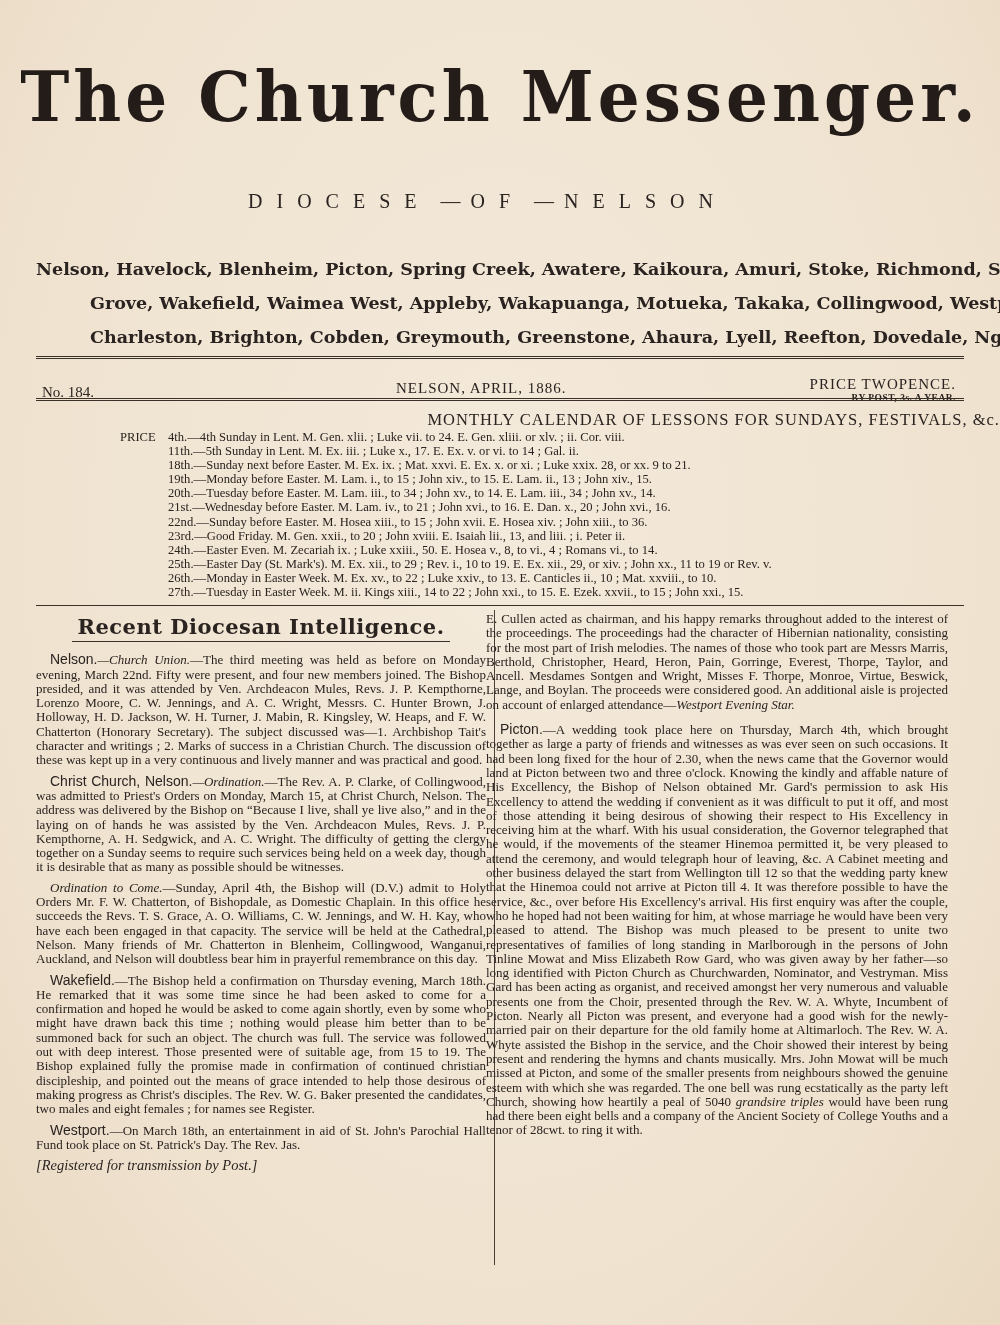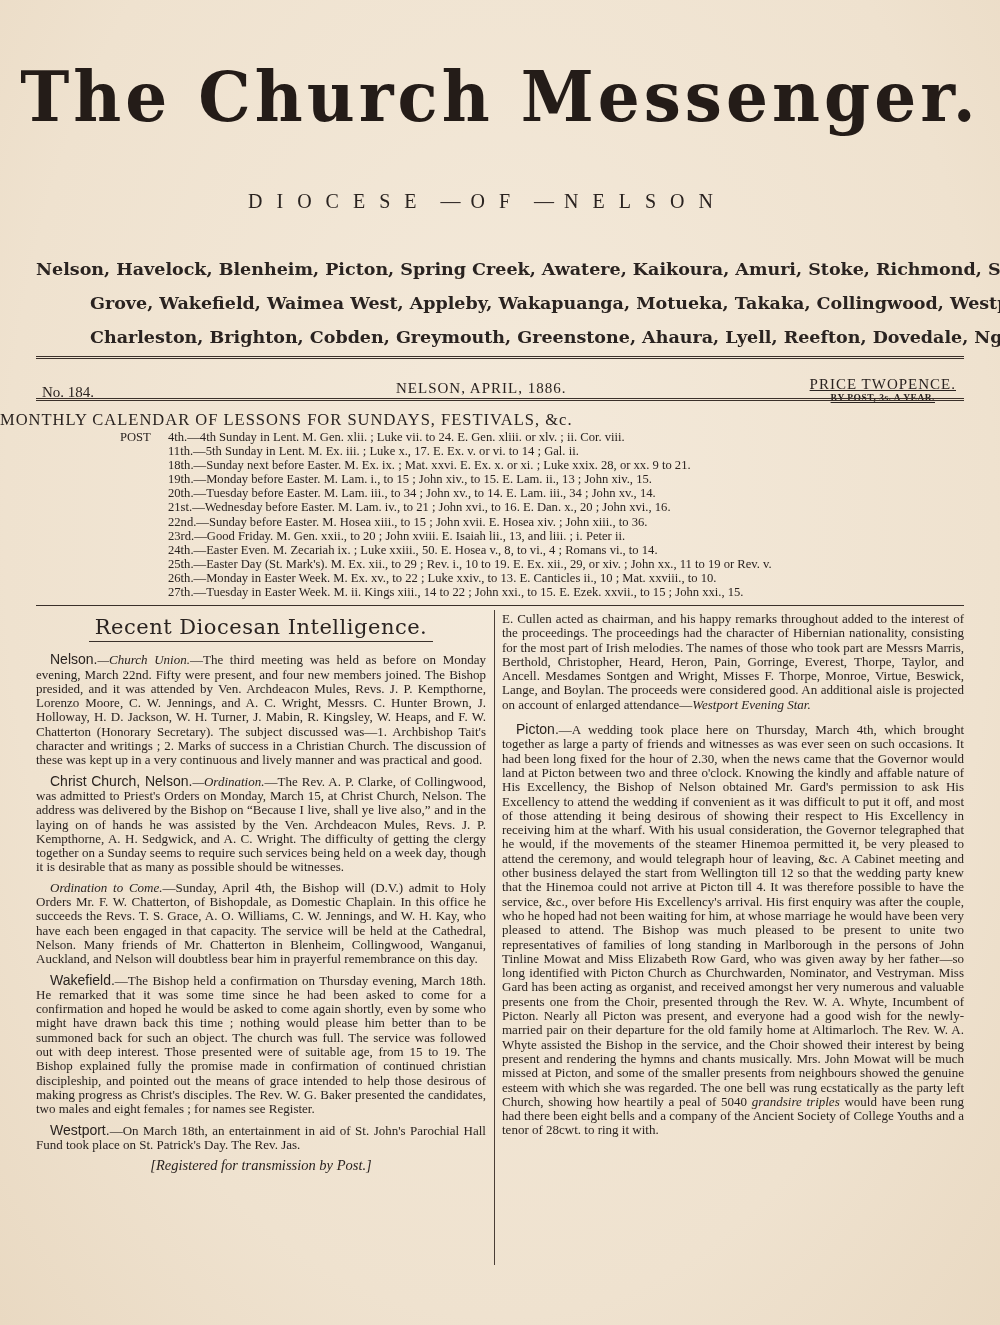--- a/index.html
+++ b/index.html
@@ -27,45 +27,45 @@
     position:absolute; top:252px; left:36px; width:930px;
     font-family:"DejaVu Serif", serif; font-weight:bold; font-size:17.5px;
     line-height:34px; color:#2a2320;
   }
   .parishes div { white-space:nowrap; }
   .rule { position:absolute; left:36px; width:928px; border-top:1px solid #3a302a; }
   .rule.double { border-top:3px double #3a302a; }
   .issue-row { position:absolute; top:380px; left:36px; width:928px; height:30px; font-size:15px; }
   .issue-row .no { position:absolute; left:6px; top:4px; }
   .issue-row .place { position:absolute; left:360px; top:0px; letter-spacing:1px; }
-  .issue-row .price { position:absolute; right:8px; top:-4px; text-align:center; font-size:15px; letter-spacing:1px;text-decoration:underline; }
+  .issue-row .price { position:absolute; right:8px; top:-4px; text-align:right; font-size:15px; letter-spacing:1px; }
   .issue-row .price small { display:block; font-size:9.5px; font-weight:bold; letter-spacing:0.5px; }
   .cal-title {
-    position:absolute; top:410px; left:0; width:1000px; text-align:left;
+    position:absolute; top:410px; left:0; width:1000px; text-align:right;
     font-size:16.5px; letter-spacing:1px;
   }
   .calendar { position:absolute; top:430px; left:120px; width:860px; font-size:12.6px; line-height:14.1px; }
   .calendar .row { white-space:nowrap; }
   .calendar .month { display:inline-block; width:48px; }
   .calendar .ind { display:inline-block; width:48px; }
   .section-rule { position:absolute; top:605px; left:36px; width:928px; border-top:1px solid #3a302a; }
   .col-divider { position:absolute; top:610px; left:494px; height:655px; border-left:1px solid #4a3e36; }
   .col { position:absolute; font-size:13px; line-height:14.3px; text-align:justify; }
   .col.left { top:618px; left:36px; width:450px; }
-  .col.right { top:612px; left:502px; width:462px; }
+  .col.right { top:612px; left:486px; width:462px; }
   .section-heading {
-    text-align:center; font-family:"DejaVu Serif", serif; font-weight:normal;
+    text-align:center; font-family:"DejaVu Serif", serif; font-weight:bold;
     font-size:21px; margin:2px 0 18px 0; letter-spacing:0.5px;
   }
   .section-heading span { border-bottom:1px solid #3a302a; padding:0 6px 2px 6px; }
   .col p { margin:0 0 6px 0; text-indent:14px; }
   .col p.noindent { text-indent:0; }
   .place-name { font-family:"Liberation Sans", sans-serif; font-size:14px;margin-top:44px; }
   .ital { font-style:italic; }
-  .footer-note { text-align:center; font-style:italic; font-size:14.5px; margin-top:6px; }
+  .footer-note { text-align:left; font-style:italic; font-size:14.5px; margin-top:6px; }
 </style>
 </head>
 <body>
 
 <div class="page">
 
   <div class="masthead">The Church Messenger.</div>
 
   <div class="diocese">
     <span>DIOCESE</span><span class="dash">—</span><span>OF</span><span class="dash">—</span><span>NELSON</span>
@@ -86,21 +86,21 @@
       <span>PRICE TWOPENCE.</span>
       <small>BY POST, 3s. A YEAR.</small>
     </span>
   </div>
 
   <div class="rule double" style="top:398px"></div>
 
   <div class="cal-title">MONTHLY CALENDAR OF LESSONS FOR SUNDAYS, FESTIVALS, &amp;c.</div>
 
   <div class="calendar">
-    <div class="row"><span class="month">POST</span><span>4th.—4th Sunday in Lent.  M. Gen. xlii. ; Luke vii. to 24.  E. Gen. xliii. or xlv. ; ii. Cor. viii.</span></div>
+    <div class="row"><span class="month">PRICE</span><span>4th.—4th Sunday in Lent.  M. Gen. xlii. ; Luke vii. to 24.  E. Gen. xliii. or xlv. ; ii. Cor. viii.</span></div>
     <div class="row"><span class="ind"></span><span>11th.—5th Sunday in Lent.  M. Ex. iii. ; Luke x., 17.  E. Ex. v. or vi. to 14 ; Gal. ii.</span></div>
     <div class="row"><span class="ind"></span><span>18th.—Sunday next before Easter.  M. Ex. ix. ; Mat. xxvi.  E. Ex. x. or xi. ; Luke xxix. 28, or xx. 9 to 21.</span></div>
     <div class="row"><span class="ind"></span><span>19th.—Monday before Easter.  M. Lam. i., to 15 ; John xiv., to 15.  E. Lam. ii., 13 ; John xiv., 15.</span></div>
     <div class="row"><span class="ind"></span><span>20th.—Tuesday before Easter.  M. Lam. iii., to 34 ; John xv., to 14.  E. Lam. iii., 34 ; John xv., 14.</span></div>
     <div class="row"><span class="ind"></span><span>21st.—Wednesday before Easter.  M. Lam. iv., to 21 ; John xvi., to 16.  E. Dan. x., 20 ; John xvi., 16.</span></div>
     <div class="row"><span class="ind"></span><span>22nd.—Sunday before Easter.  M. Hosea xiii., to 15 ; John xvii.  E. Hosea xiv. ; John xiii., to 36.</span></div>
     <div class="row"><span class="ind"></span><span>23rd.—Good Friday.  M. Gen. xxii., to 20 ; John xviii.  E. Isaiah lii., 13, and liii. ; i. Peter ii.</span></div>
     <div class="row"><span class="ind"></span><span>24th.—Easter Even.  M. Zecariah ix. ; Luke xxiii., 50.  E. Hosea v., 8, to vi., 4 ; Romans vi., to 14.</span></div>
     <div class="row"><span class="ind"></span><span>25th.—Easter Day (St. Mark's).  M. Ex. xii., to 29 ; Rev. i., 10 to 19.  E. Ex. xii., 29, or xiv. ; John xx., 11 to 19 or Rev. v.</span></div>
     <div class="row"><span class="ind"></span><span>26th.—Monday in Easter Week.  M. Ex. xv., to 22 ; Luke xxiv., to 13.  E. Canticles ii., 10 ; Mat. xxviii., to 10.</span></div>

